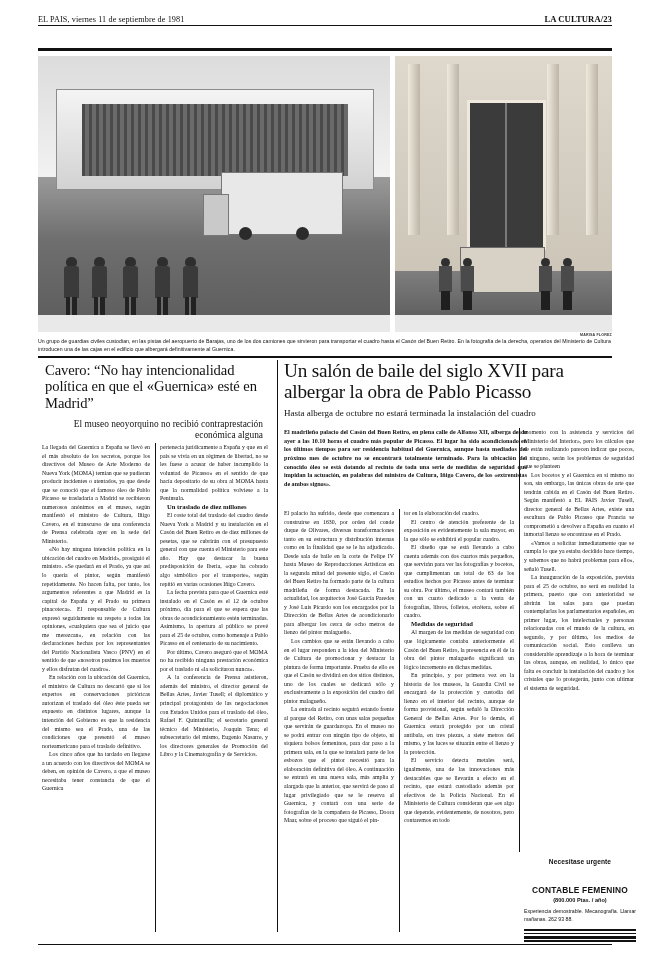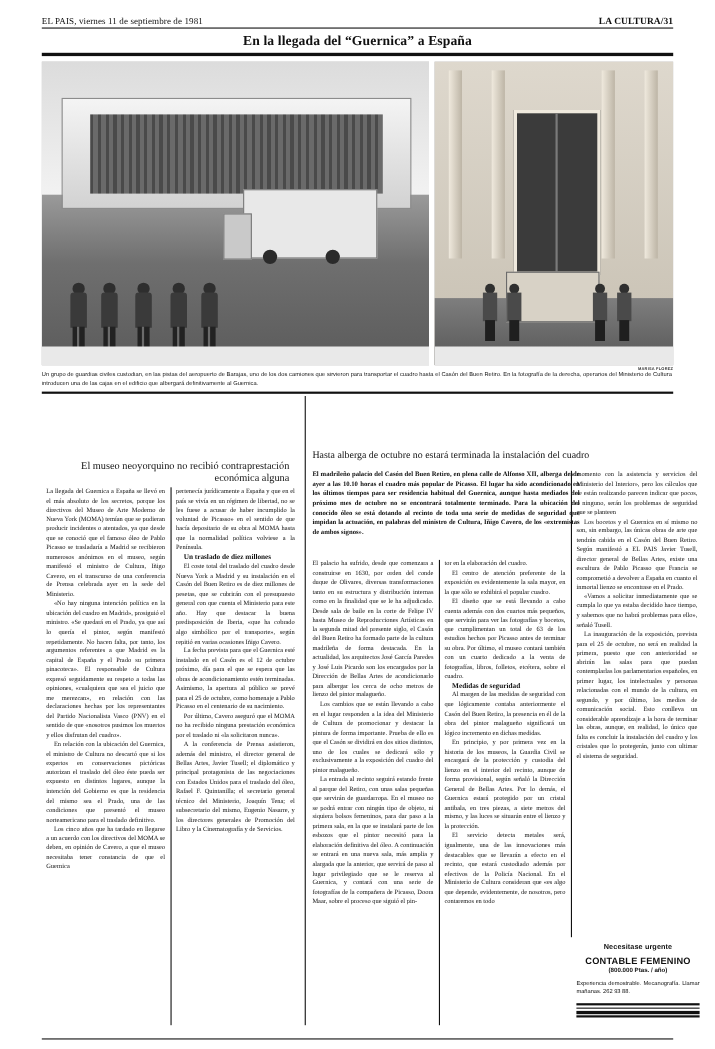--- a/index.html
+++ b/index.html
@@ -145,42 +145,41 @@
   .sep2{left:277px;top:360px;height:572px;}
   .sep3{left:399px;top:509px;height:423px;}
   .sep4{left:519px;top:428px;height:424px;}
 
   
   .ad{
     position:absolute;left:524px;top:858px;width:112px;
     text-align:center;font-family:"Liberation Sans",sans-serif;
   }
   .ad .line1{font-size:6.6px;font-weight:bold;letter-spacing:.1px;}
-  .ad .line2{font-size:8.4px;font-weight:bold;letter-spacing:.2px;margin-top:3px;}
+  .ad .line2{font-size:8.4px;font-weight:bold;letter-spacing:.2px;margin-top:20px;}
   .ad .line3{font-size:5.6px;font-weight:bold;margin-top:2px;}
   .ad .line4{font-size:5.2px;line-height:1.5;text-align:justify;margin-top:5px;}
   .ad .bars{margin-top:5px;}
   .ad .bars div{height:1.6px;background:#111;margin-bottom:1.6px;}
   .ad .bars div.thick{height:2.6px;}
 
   .bottom-rule{
     position:absolute;left:38px;top:944px;width:574px;height:1px;background:#111;
   }
 </style>
 </head>
 <body>
 
 <div class="page">
 
   <div class="masthead">
     <div class="left">EL PAIS, viernes 11 de septiembre de 1981</div>
-    <div class="right">LA CULTURA/31</div>
+    <div class="right">LA CULTURA/23</div>
   </div>
   <div class="rule-thin"></div>
-  <div class="section-head">En la llegada del “Guernica” a España</div>
   <div class="rule-thick"></div>
 
   <div class="photos">
     <div class="photo left">
       <div class="sky"></div>
       <div class="ground"></div>
       <div class="hangar"></div>
       <div class="truck">
         <div class="wheel" style="left:14%"></div>
         <div class="wheel" style="left:62%"></div>
@@ -242,38 +241,40 @@
           <div class="l"></div>
         </div>
       <div class="phbar"></div>
     </div>
   </div>
 
   <div class="credit">MARISA FLOREZ</div>
   <div class="caption">Un grupo de guardias civiles custodian, en las pistas del aeropuerto de Barajas, uno de los dos camiones que sirvieron para transportar el cuadro hasta el Casón del Buen Retiro. En la fotografía de la derecha, operarios del Ministerio de Cultura introducen una de las cajas en el edificio que albergará definitivamente al Guernica.</div>
   <div class="rule-after-photo"></div>
 
+  <div class="hl-left">Cavero: “No hay intencionalidad política en que el «Guernica» esté en Madrid”</div>
   <div class="sub-left">El museo neoyorquino no recibió contraprestación económica alguna</div>
 
   <div class="col c1">
     <p class="noind">La llegada del Guernica a España se llevó en el más absoluto de los secretos, porque los directivos del Museo de Arte Moderno de Nueva York (MOMA) temían que se pudieran producir incidentes o atentados, ya que desde que se conoció que el famoso óleo de Pablo Picasso se trasladaría a Madrid se recibieron numerosos anónimos en el museo, según manifestó el ministro de Cultura, Iñigo Cavero, en el transcurso de una conferencia de Prensa celebrada ayer en la sede del Ministerio.</p>
     <p>«No hay ninguna intención política en la ubicación del cuadro en Madrid», prosiguió el ministro. «Se quedará en el Prado, ya que así lo quería el pintor, según manifestó repetidamente. No hacen falta, por tanto, los argumentos referentes a que Madrid es la capital de España y el Prado su primera pinacoteca». El responsable de Cultura expresó seguidamente su respeto a todas las opiniones, «cualquiera que sea el juicio que me merezcan», en relación con las declaraciones hechas por los representantes del Partido Nacionalista Vasco (PNV) en el sentido de que «nosotros pusimos los muertos y ellos disfrutan del cuadro».</p>
     <p>En relación con la ubicación del Guernica, el ministro de Cultura no descartó que si los expertos en conservaciones pictóricas autorizan el traslado del óleo éste pueda ser expuesto en distintos lugares, aunque la intención del Gobierno es que la residencia del mismo sea el Prado, una de las condiciones que presentó el museo norteamericano para el traslado definitivo.</p>
     <p>Los cinco años que ha tardado en llegarse a un acuerdo con los directivos del MOMA se deben, en opinión de Cavero, a que el museo necesitaba tener constancia de que el Guernica</p>
   </div>
 
   <div class="col c2">
     <p class="noind">pertenecía jurídicamente a España y que en el país se vivía en un régimen de libertad, no se les fuese a acusar de haber incumplido la voluntad de Picasso» en el sentido de que hacía depositario de su obra al MOMA hasta que la normalidad política volviese a la Península.</p>
     <p class="subhead">Un traslado de diez millones</p>
     <p>El coste total del traslado del cuadro desde Nueva York a Madrid y su instalación en el Casón del Buen Retiro es de diez millones de pesetas, que se cubrirán con el presupuesto general con que cuenta el Ministerio para este año. Hay que destacar la buena predisposición de Iberia, «que ha cobrado algo simbólico por el transporte», según repitió en varias ocasiones Iñigo Cavero.</p>
     <p>La fecha prevista para que el Guernica esté instalado en el Casón es el 12 de octubre próximo, día para el que se espera que las obras de acondicionamiento estén terminadas. Asimismo, la apertura al público se prevé para el 25 de octubre, como homenaje a Pablo Picasso en el centenario de su nacimiento.</p>
     <p>Por último, Cavero aseguró que el MOMA no ha recibido ninguna prestación económica por el traslado ni «la solicitaron nunca».</p>
     <p>A la conferencia de Prensa asistieron, además del ministro, el director general de Bellas Artes, Javier Tusell; el diplomático y principal protagonista de las negociaciones con Estados Unidos para el traslado del óleo, Rafael F. Quintanilla; el secretario general técnico del Ministerio, Joaquín Tena; el subsecretario del mismo, Eugenio Nasarre, y los directores generales de Promoción del Libro y la Cinematografía y de Servicios.</p>
   </div>
 
+  <div class="hl-right">Un salón de baile del siglo XVII para albergar la obra de Pablo Picasso</div>
   <div class="sub-right">Hasta alberga de octubre no estará terminada la instalación del cuadro</div>
   <div class="lead">El madrileño palacio del Casón del Buen Retiro, en plena calle de Alfonso XII, alberga desde ayer a las 10.10 horas el cuadro más popular de Picasso. El lugar ha sido acondicionado en los últimos tiempos para ser residencia habitual del Guernica, aunque hasta mediados del próximo mes de octubre no se encontrará totalmente terminado. Para la ubicación del conocido óleo se está dotando al recinto de toda una serie de medidas de seguridad que impidan la actuación, en palabras del ministro de Cultura, Iñigo Cavero, de los «extremistas de ambos signos».</div>
 
   <div class="col c3">
     <p class="noind">El palacio ha sufrido, desde que comenzara a construirse en 1630, por orden del conde duque de Olivares, diversas transformaciones tanto en su estructura y distribución internas como en la finalidad que se le ha adjudicado. Desde sala de baile en la corte de Felipe IV hasta Museo de Reproducciones Artísticas en la segunda mitad del presente siglo, el Casón del Buen Retiro ha formado parte de la cultura madrileña de forma destacada. En la actualidad, los arquitectos José García Paredes y José Luis Picardo son los encargados por la Dirección de Bellas Artes de acondicionarlo para albergar los cerca de ocho metros de lienzo del pintor malagueño.</p>
     <p>Los cambios que se están llevando a cabo en el lugar responden a la idea del Ministerio de Cultura de promocionar y destacar la pintura de forma importante. Prueba de ello es que el Casón se dividirá en dos sitios distintos, uno de los cuales se dedicará sólo y exclusivamente a la exposición del cuadro del pintor malagueño.</p>
     <p>La entrada al recinto seguirá estando frente al parque del Retiro, con unas salas pequeñas que servirán de guardarropa. En el museo no se podrá entrar con ningún tipo de objeto, ni siquiera bolsos femeninos, para dar paso a la primera sala, en la que se instalará parte de los esbozos que el pintor necesitó para la elaboración definitiva del óleo. A continuación se entrará en una nueva sala, más amplia y alargada que la anterior, que servirá de paso al lugar privilegiado que se le reserva al Guernica, y contará con una serie de fotografías de la compañera de Picasso, Doora Maar, sobre el proceso que siguió el pin-</p>
   </div>
 
   <div class="col c4">

